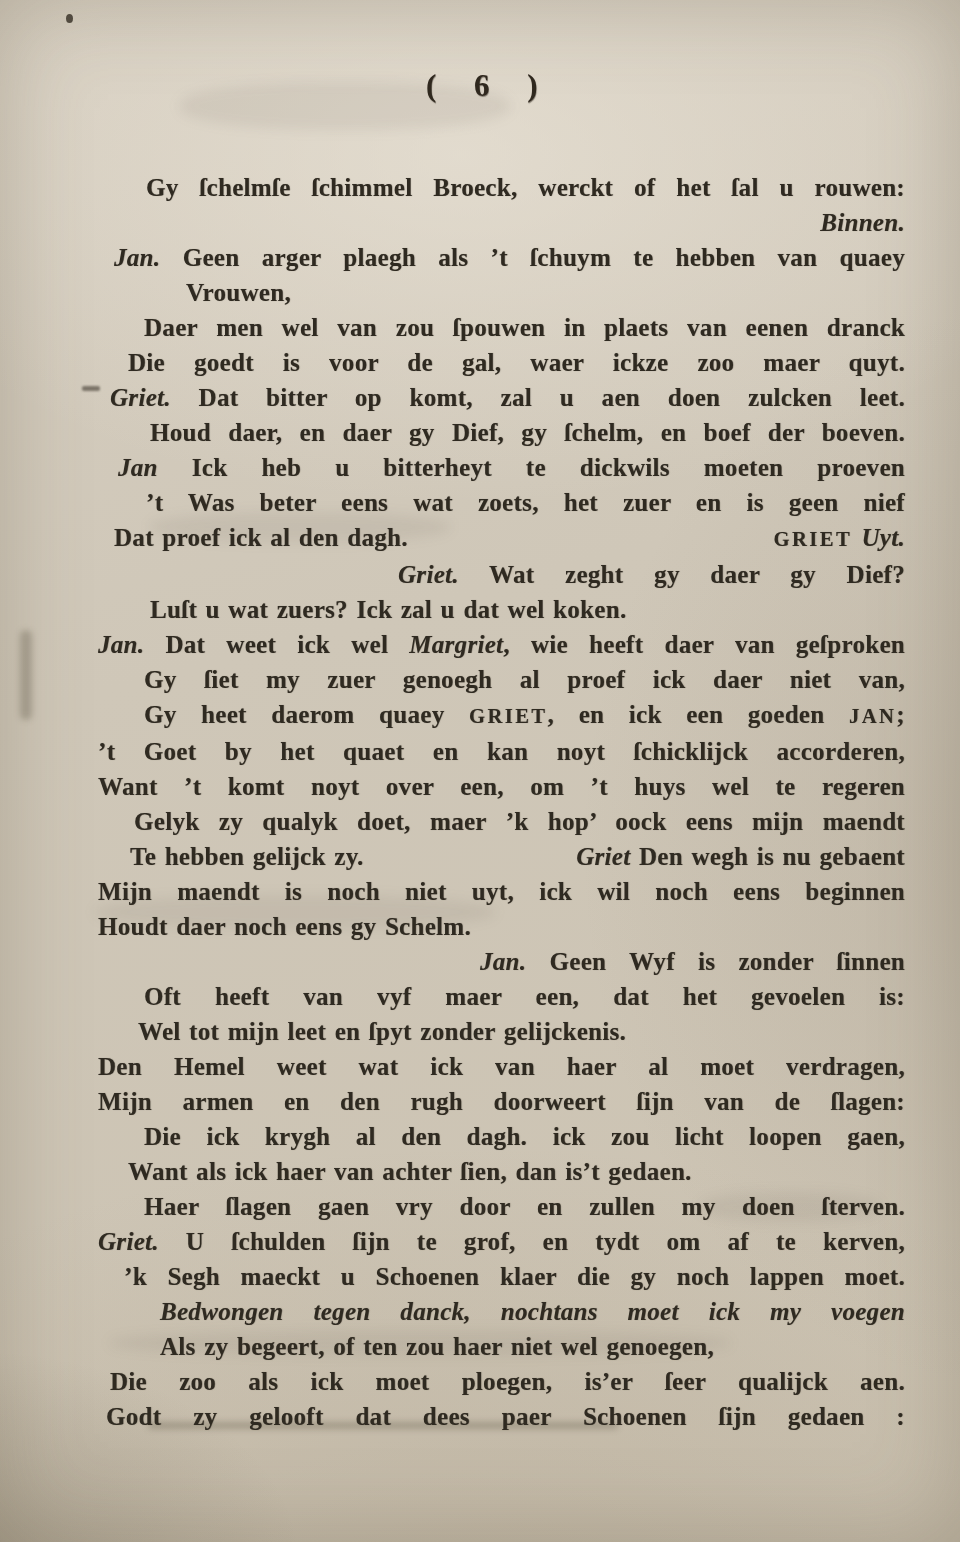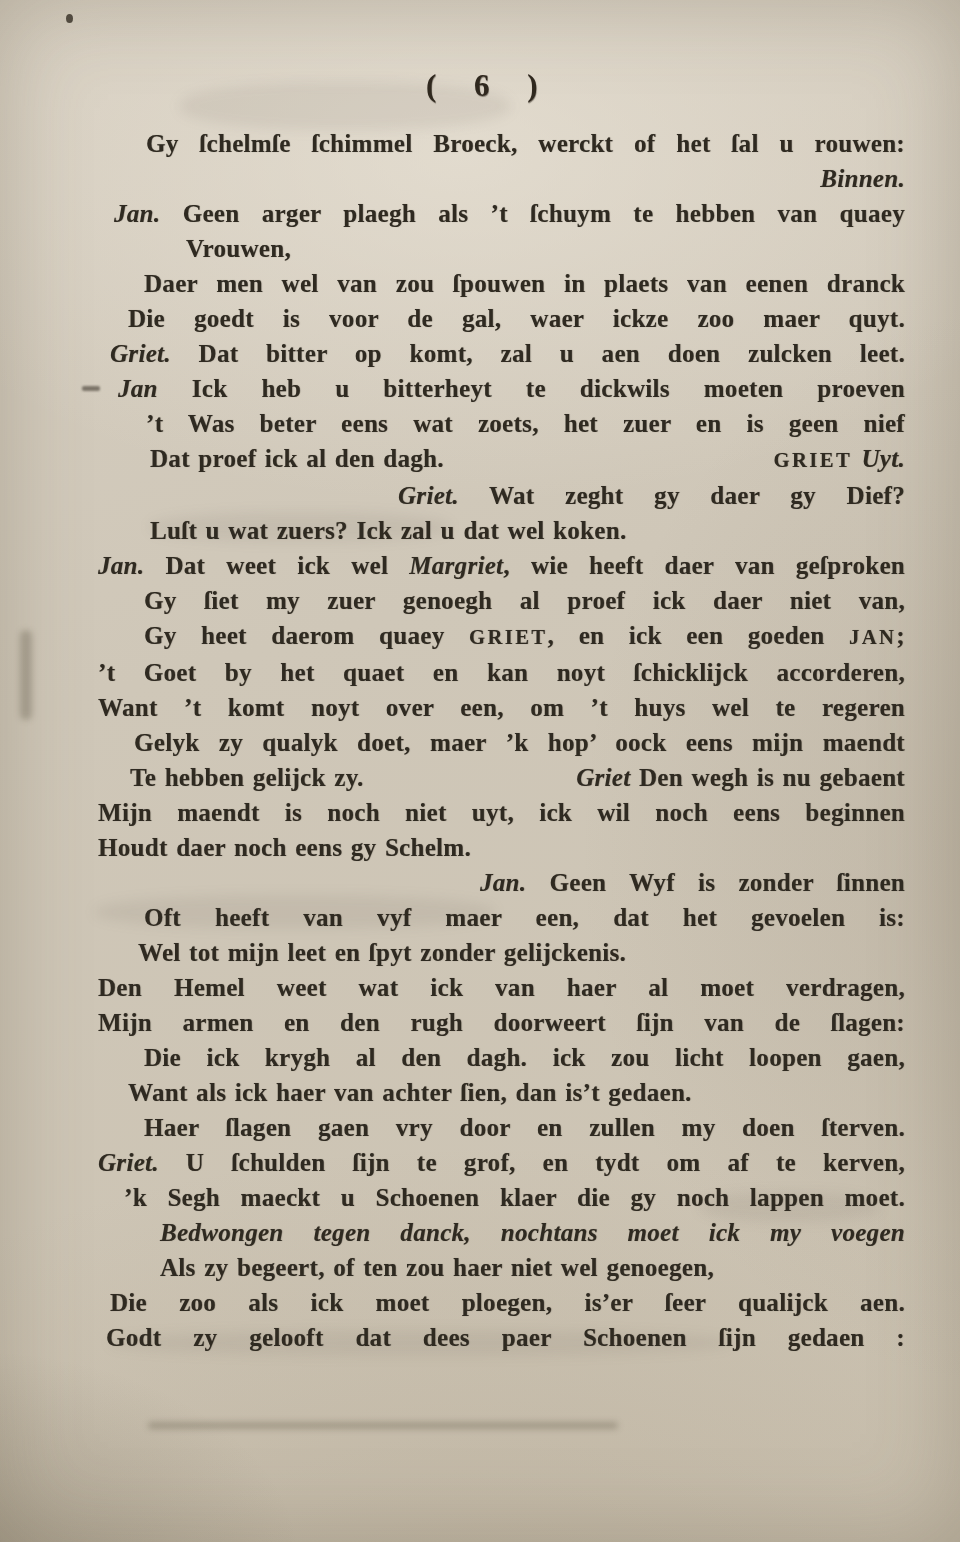--- a/index.html
+++ b/index.html
@@ -53,30 +53,31 @@
   <div class="stain ghost" style="left:700px;top:1192px;width:180px;height:30px;"></div>
   <div class="stain ghost" style="left:110px;top:1330px;width:620px;height:26px;"></div>
   <div class="stain inkdot" style="left:66px;top:14px;width:7px;height:9px;"></div>
   <div class="stain dash" style="left:82px;top:386px;width:18px;height:5px;"></div>
   <div class="stain smear" style="left:20px;top:630px;width:12px;height:90px;"></div>
   <div class="stain smear" style="left:148px;top:1422px;width:470px;height:7px;"></div>
 
   <div class="pagenum">( 6 )</div>
 
   <div class="text-block">
-      <div class="line just" style="margin-left: 48px;"><span>Gy ſchelmſe ſchimmel Broeck, werckt of het ſal u rouwen:</span></div>
+      <div class="line just" style="margin-left: 48px; margin-top: 44px;"><span>Gy ſchelmſe ſchimmel Broeck, werckt of het ſal u rouwen:</span></div>
       <div class="line right"><span class="it">Binnen.</span></div>
       <div class="line just" style="margin-left: 16px;"><span class="it">Jan.</span><span> Geen arger plaegh als ’t ſchuym te hebben van quaey</span></div>
       <div class="line" style="margin-left: 88px;"><span>Vrouwen,</span></div>
       <div class="line just" style="margin-left: 46px;"><span>Daer men wel van zou ſpouwen in plaets van eenen dranck</span></div>
       <div class="line just" style="margin-left: 30px;"><span>Die goedt is voor de gal, waer ickze zoo maer quyt.</span></div>
       <div class="line just" style="margin-left: 12px;"><span class="it">Griet.</span><span> Dat bitter op komt, zal u aen doen zulcken leet.</span></div>
+      <div class="line just" style="margin-left: 52px;"><span>Houd daer, en daer gy Dief, gy ſchelm, en boef der boeven.</span></div>
       <div class="line just" style="margin-left: 20px;"><span class="it">Jan</span><span> Ick heb u bitterheyt te dickwils moeten proeven</span></div>
       <div class="line just" style="margin-left: 48px;"><span>’t Was beter eens wat zoets, het zuer en is geen nief</span></div>
-      <div class="line split" style="margin-left: 52px;">
+      <div class="line split" style="margin-left: 16px;">
         <span class="part"><span>Dat proef ick al den dagh.</span></span>
         <span class="part"><span class="caps">GRIET </span><span class="it">Uyt.</span></span>
       </div>
       <div class="line just" style="margin-left: 300px;"><span class="it">Griet.</span><span> Wat zeght gy daer gy Dief?</span></div>
       <div class="line" style="margin-left: 52px;"><span>Luſt u wat zuers? Ick zal u dat wel koken.</span></div>
       <div class="line just"><span class="it">Jan.</span><span> Dat weet ick wel </span><span class="it">Margriet</span><span>, wie heeft daer van geſproken</span></div>
       <div class="line just" style="margin-left: 46px;"><span>Gy ſiet my zuer genoegh al proef ick daer niet van,</span></div>
       <div class="line just" style="margin-left: 46px;"><span>Gy heet daerom quaey </span><span class="caps">GRIET</span><span>, en ick een goeden </span><span class="caps">JAN</span><span>;</span></div>
       <div class="line just" style=""><span>’t Goet by het quaet en kan noyt ſchicklijck accorderen,</span></div>
       <div class="line just"><span>Want ’t komt noyt over een, om ’t huys wel te regeren</span></div>

